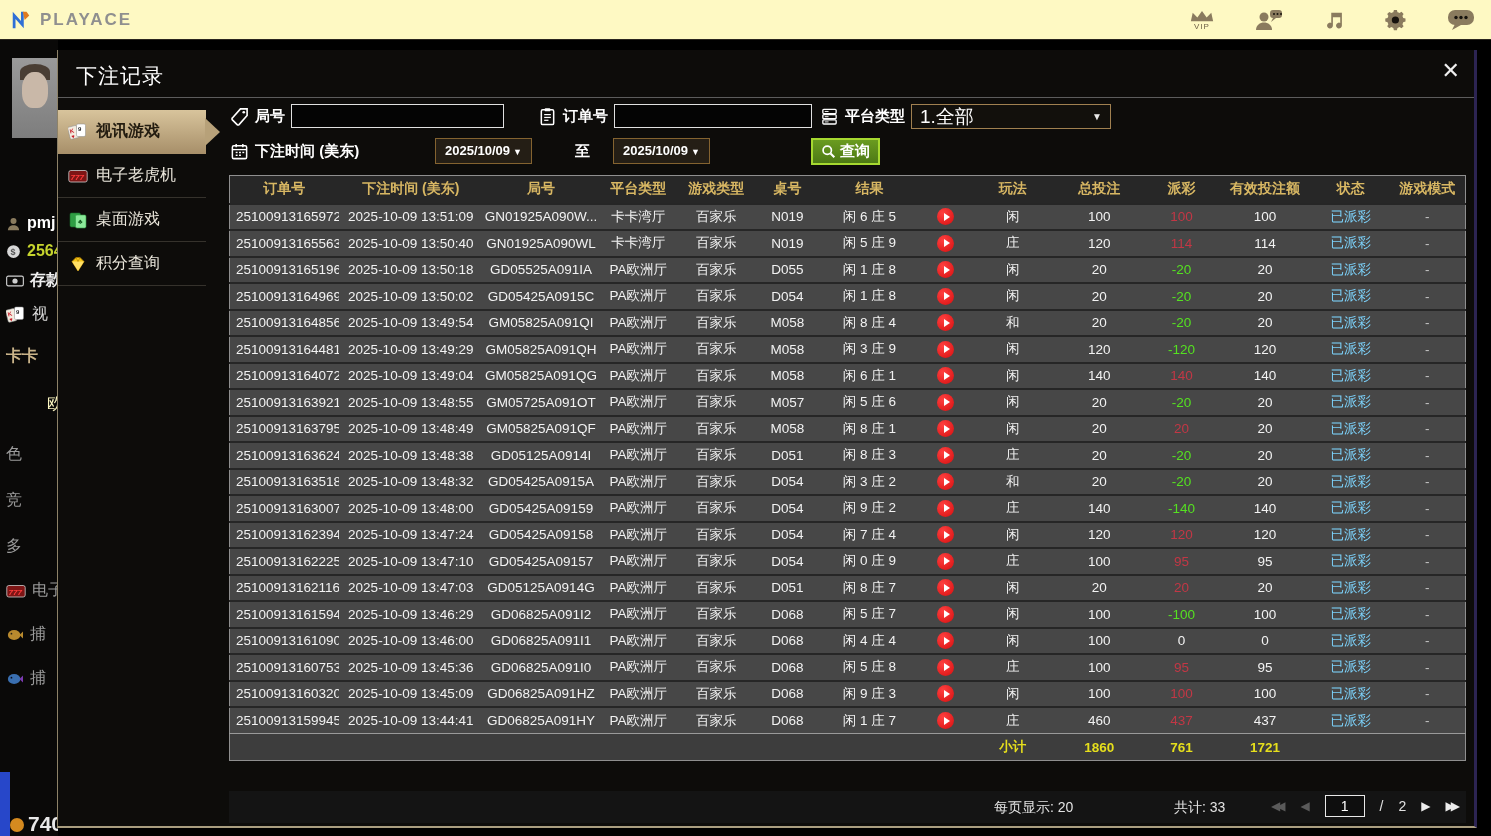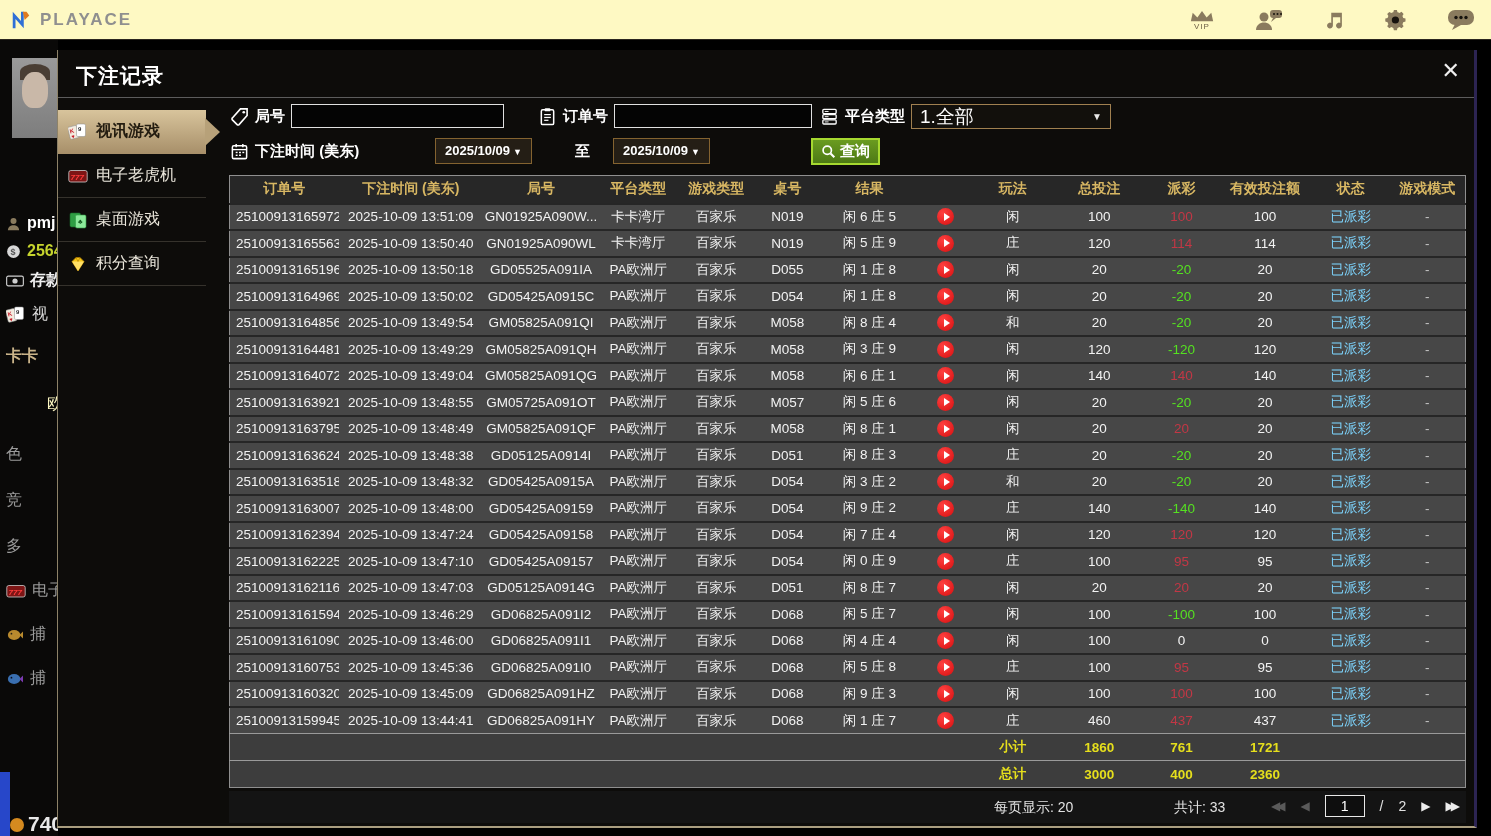--- a/index.html
+++ b/index.html
@@ -20,21 +20,21 @@
   .avatar .face { position:absolute; left:10px; top:14px; width:26px; height:36px; background:#c9b8a8; border-radius:45% 45% 40% 40%; }
   .avatar .hair { position:absolute; left:8px; top:6px; width:30px; height:16px; background:#4a3e34; border-radius:50% 50% 0 0; }
   .rail-item { position:absolute; left:6px; display:flex; align-items:center; gap:6px; white-space:nowrap; font-size:16px; color:#9a9a9a; }
   .rail-item .rail-icon { flex:0 0 auto; }
   .blue-strip { position:absolute; left:0; top:732px; width:10px; height:64px; background:#2747c9; }
   .bottom-balance { position:absolute; left:28px; top:772px; color:#e8e8e8; font-size:21px; font-weight:bold; }
   .bottom-coin { position:absolute; left:10px; top:778px; width:14px; height:14px; border-radius:50%; background:#d58a1f; }
 
   
   .modal { position:absolute; left:57px; top:50px; width:1420px; height:778px; background:#0d0c0a; border-left:1px solid #8d8268; border-bottom:2px solid #a99d7f; border-right:3px solid #2c2452; z-index:10; }
-  .modal-title { position:absolute; left:18px; top:12px; color:#fff; font-size:21px; letter-spacing:1px;font-weight:bold; }
+  .modal-title { position:absolute; left:18px; top:12px; color:#fff; font-size:21px; letter-spacing:1px; }
   .modal-close { position:absolute; right:14px; top:10px; color:#efefef; font-size:22px; cursor:pointer; line-height:1; }
   .title-sep { position:absolute; left:0; top:47px; width:100%; height:1px; background:#5c5c5c; }
 
   
   .sidebar { position:absolute; left:0; top:60px; width:148px; }
   .sidebar-item { position:relative; height:44px; display:flex; align-items:center; gap:8px; padding-left:10px; border-bottom:1px solid #35322c; color:#e9e5da; font-size:16px; cursor:pointer; background:#0d0c0a; }
   .sidebar-item.selected { background:linear-gradient(#d8c49c,#a8906a); color:#231c10; font-weight:bold; border-bottom:1px solid #a8906a; }
   .sidebar-item.selected::after { content:""; position:absolute; right:-14px; top:50%; transform:translateY(-50%); border-top:14px solid transparent; border-bottom:14px solid transparent; border-left:15px solid #b7a179; }
 
   
@@ -752,29 +752,20 @@
       <tbody>
         <tr class="summary">
           <td colspan="8"></td>
           <td>小计</td>
           <td>1860</td>
           <td>761</td>
           <td>1721</td>
           <td></td>
             <td></td>
         </tr>
-        <tr class="summary">
-          <td colspan="8"></td>
-          <td>总计</td>
-          <td>3000</td>
-          <td>400</td>
-          <td>2360</td>
-          <td></td>
-            <td></td>
-        </tr>
       </tbody>
     </table>
   </div>
 
   <div class="pagebar">
     <span class="per-page">每页显示: 20</span>
     <span class="total-count">共计: 33</span>
     <div class="pagenav">
       <span class="nav-arrow dim dbl">◀◀</span>
       <span class="nav-arrow dim">◀</span>

